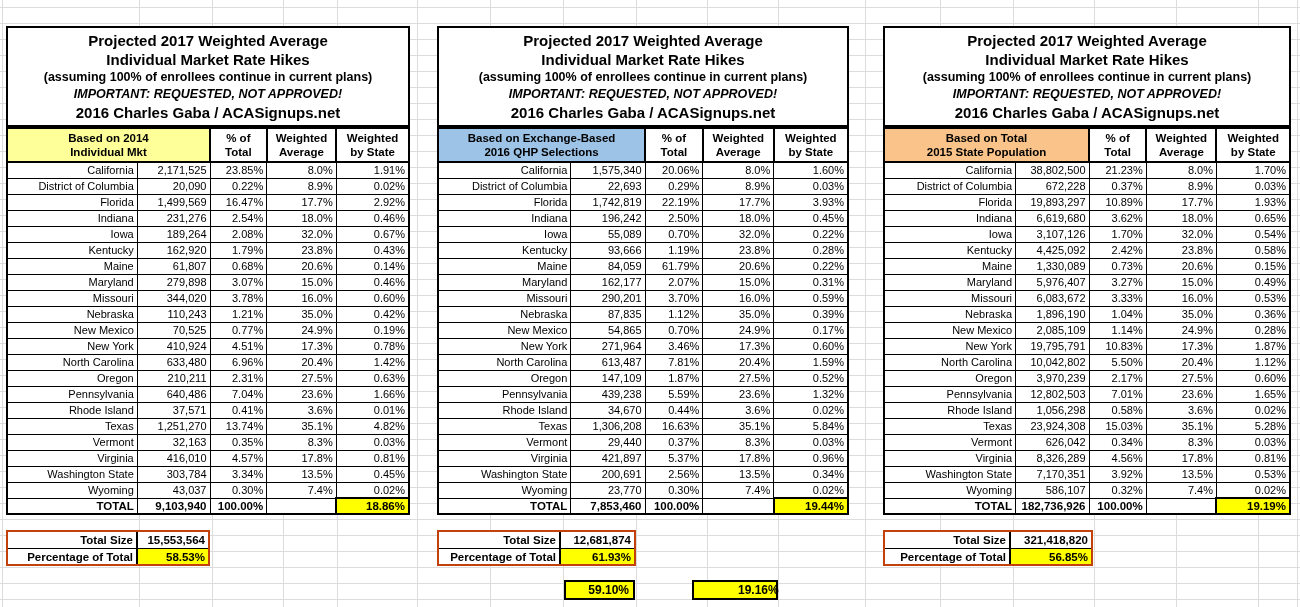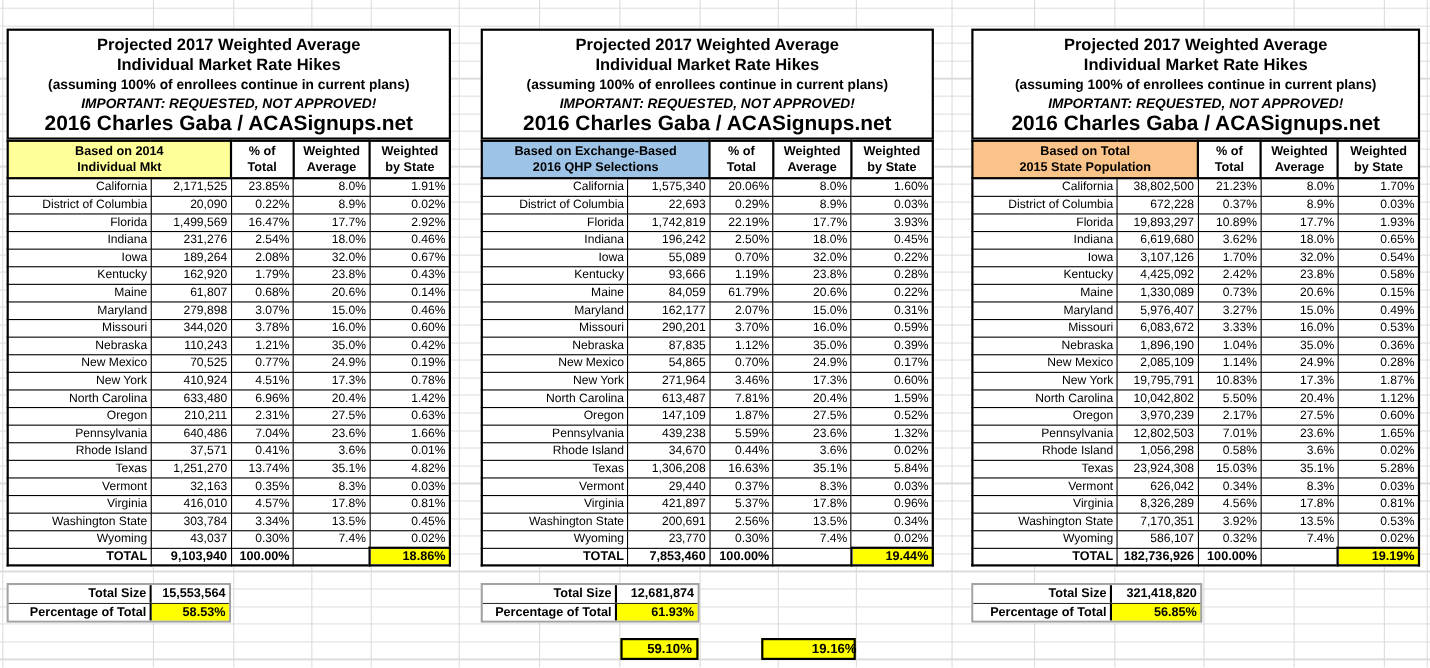--- a/index.html
+++ b/index.html
@@ -20,21 +20,21 @@
   .t0{left:6px;width:404px;}
   .t1{left:437px;width:412px;}
   .t2{left:883px;width:408px;}
 
   .title-box{
     border:2px solid #000;background:#fff;text-align:center;padding:3px 1px 2px 1px;height:101px;
   }
   .title-line-main{font-size:15px;font-weight:bold;line-height:19px;}
   .title-line-sub{font-size:12.5px;font-weight:bold;line-height:17px;}
   .title-line-imp{font-size:12.5px;font-weight:bold;font-style:italic;line-height:17px;}
-  .title-line-credit{font-size:19px;font-weight:bold;line-height:20px;}
+  .title-line-credit{font-size:15px;font-weight:bold;line-height:20px;}
 
   table.grid{
     width:100%;border-collapse:collapse;table-layout:fixed;background:#fff;
     border:2px solid #000;margin-top:0;
   }
   table.grid th{
     border:2px solid #000;font-size:11.5px;font-weight:bold;text-align:center;
     white-space:pre-line;line-height:14px;height:34px;padding:1px 2px;background:#fff;
   }
   table.grid td{
@@ -42,21 +42,21 @@
     padding:0 3px;text-align:right;white-space:nowrap;overflow:hidden;background:#fff;
   }
   table.grid tfoot td{font-weight:bold;font-size:11.5px;}
   td.hl,.hl{background:#FFFF00 !important;}
   tfoot td.hl{border:2px solid #000;}
 
   .c-state{width:32.4%;} .c-size{width:18.1%;} .c-pct{width:14.1%;}
   .c-wavg{width:17.3%;} .c-wstate{width:18.1%;}
 
   .mini-block{
-    position:absolute;top:504px;left:0;border:2px solid #a3a3a3;background:#fff;
+    position:absolute;top:504px;left:0;border:2px solid #c2410c;background:#fff;
   }
   .mini-row{display:flex;height:16px;line-height:16px;font-size:11.5px;font-weight:bold;}
   .mini-row + .mini-row{border-top:1px solid #000;}
   .mini-label{text-align:right;padding-right:3px;border-right:2px solid #000;background:#fff;}
   .mini-val{text-align:right;padding-right:3px;background:#fff;}
   .t0 .mini-label{width:130px;} .t0 .mini-val{width:70px;}
   .t1 .mini-label{width:122px;} .t1 .mini-val{width:73px;}
   .t2 .mini-label{width:126px;} .t2 .mini-val{width:80px;}
 
   .avg-label{

